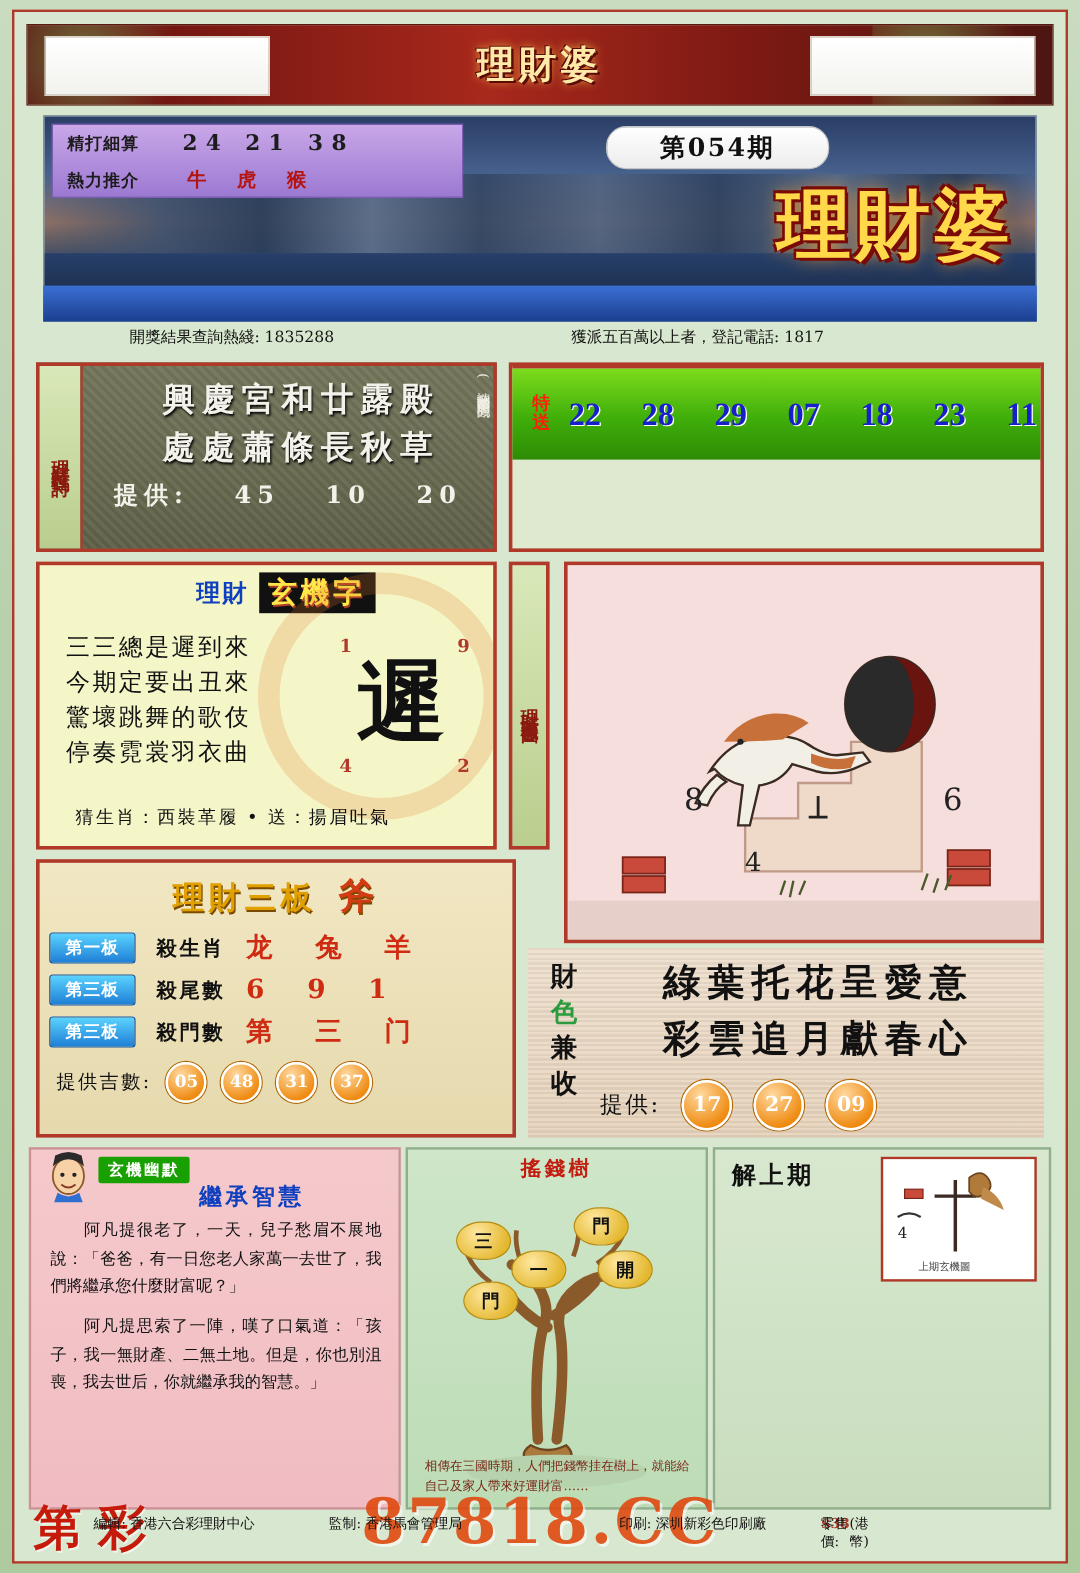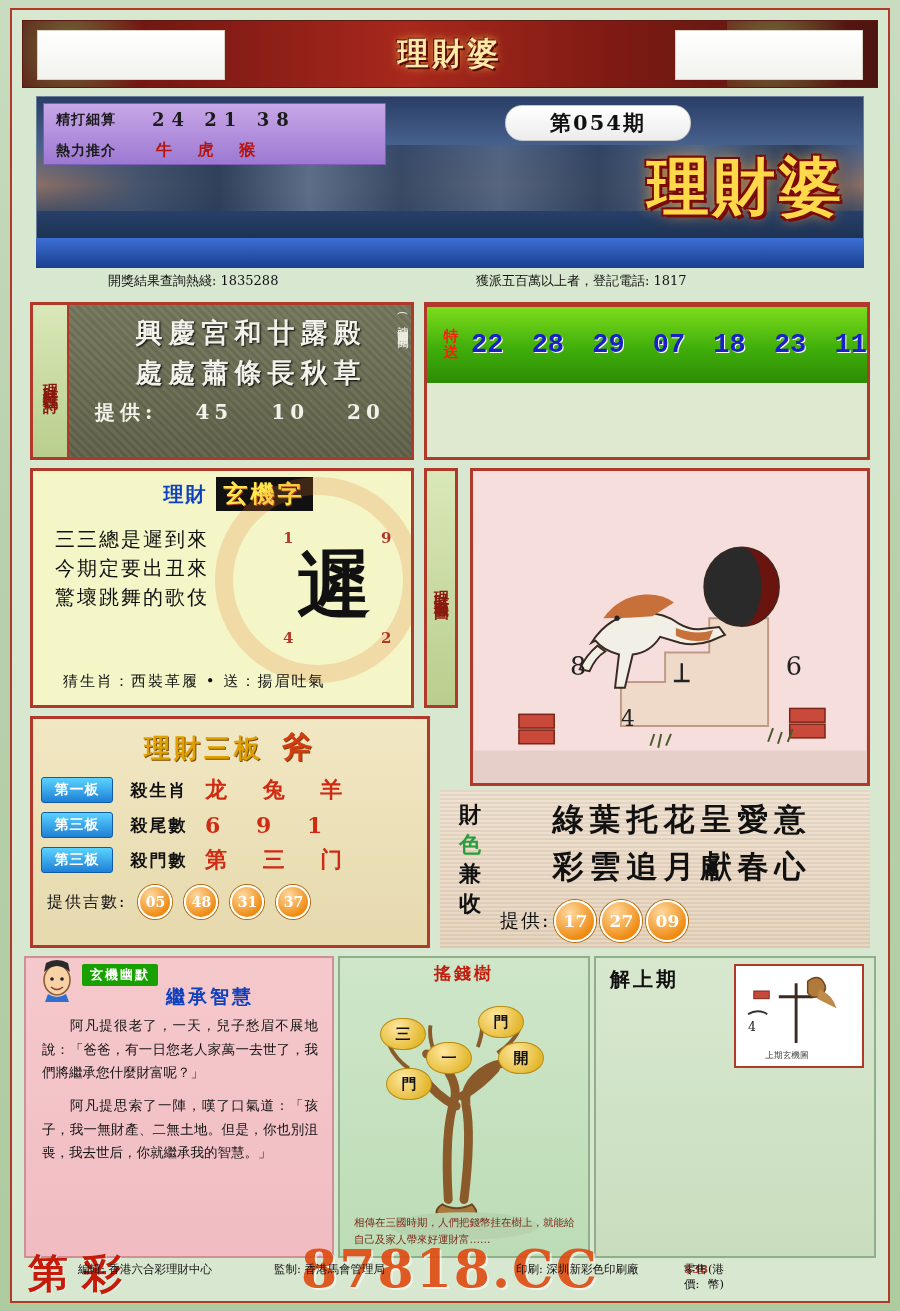--- a/index.html
+++ b/index.html
@@ -176,21 +176,21 @@
     background:linear-gradient(180deg,#7ddc1c,#3fae0a 55%,#2d8b05);
     border-top:2px solid #b0392a;
   }
   .specialRow .lab{
     width:40px;margin-left:4px;text-align:center;color:#ff1d0d;font-weight:bold;
     font-size:15px;line-height:1.05;
     font-family:"DejaVu Serif","Liberation Serif",serif;
   }
   .specialRow .nums{
     flex:1;display:flex;justify-content:space-around;align-items:flex-start;
-    font-family:Liberation Mono, monospace;
+    font-family:Liberation Serif, serif;
     font-size:27px;font-weight:bold;color:#1720c9;
     text-shadow:1px 1px 0 #fff;
     gap:28px;
   }
 
   
   .xjz{
     position:absolute;left:30px;top:468px;width:384px;height:240px;
     background:#f4f6c8;border:3px solid #b0392a;box-sizing:border-box;overflow:hidden;padding-left:32px;
   }
@@ -295,21 +295,21 @@
   }
   .coupletLeft .c{color:#2a9c3d;}
   .coupletLines{
     position:absolute;left:60px;top:6px;right:6px;
     font-family:"DejaVu Serif","Liberation Serif",serif;
     font-size:31px;font-weight:bold;color:#111;letter-spacing:6px;line-height:1.5;
     text-align:center;
   }
   .coupletFoot{position:absolute;left:60px;bottom:6px;display:flex;align-items:center;}
   .coupletFoot .lb{font-family:"DejaVu Serif","Liberation Serif",serif;font-size:19px;letter-spacing:2px;color:#111;}
-  .oball.big{width:38px;height:38px;font-size:17px;margin-left:4px;text-align:center;}
+  .oball.big{width:38px;height:38px;font-size:17px;margin-left:18px;text-align:center;}
 
   
   .humorBox{
     position:absolute;left:24px;top:956px;width:310px;height:302px;
     background:linear-gradient(180deg,#f5c9cc,#f0bcc2);
     border:2px solid #cf8f96;box-sizing:border-box;overflow:hidden;
   }
   .humorTag{
     position:absolute;left:56px;top:6px;
     background:#18a000;color:#fff;font-size:13px;font-weight:bold;padding:2px 8px;
@@ -467,20 +467,21 @@
 <div class="xjz">
   <div class="ring"></div>
   <div class="xjzHead">
     <span class="a">理財</span>
     <span class="b">玄機字</span>
   </div>
   <div class="xjzPoem">
     <div>三三總是遲到來</div>
     <div>今期定要出丑來</div>
     <div>驚壞跳舞的歌伎</div>
+    <div>停奏霓裳羽衣曲</div>
   </div>
   <div class="bigchar">遲</div>
   <span class="cnum" style="left:250px;top:58px;">1</span>
   <span class="cnum" style="left:348px;top:58px;">9</span>
   <span class="cnum" style="left:250px;top:158px;">4</span>
   <span class="cnum" style="left:348px;top:158px;">2</span>
   <div class="xjzFoot">猜生肖：西裝革履  •  送：揚眉吐氣</div>
 </div>
 
 <div class="picLabel">理財玄機圖</div>

